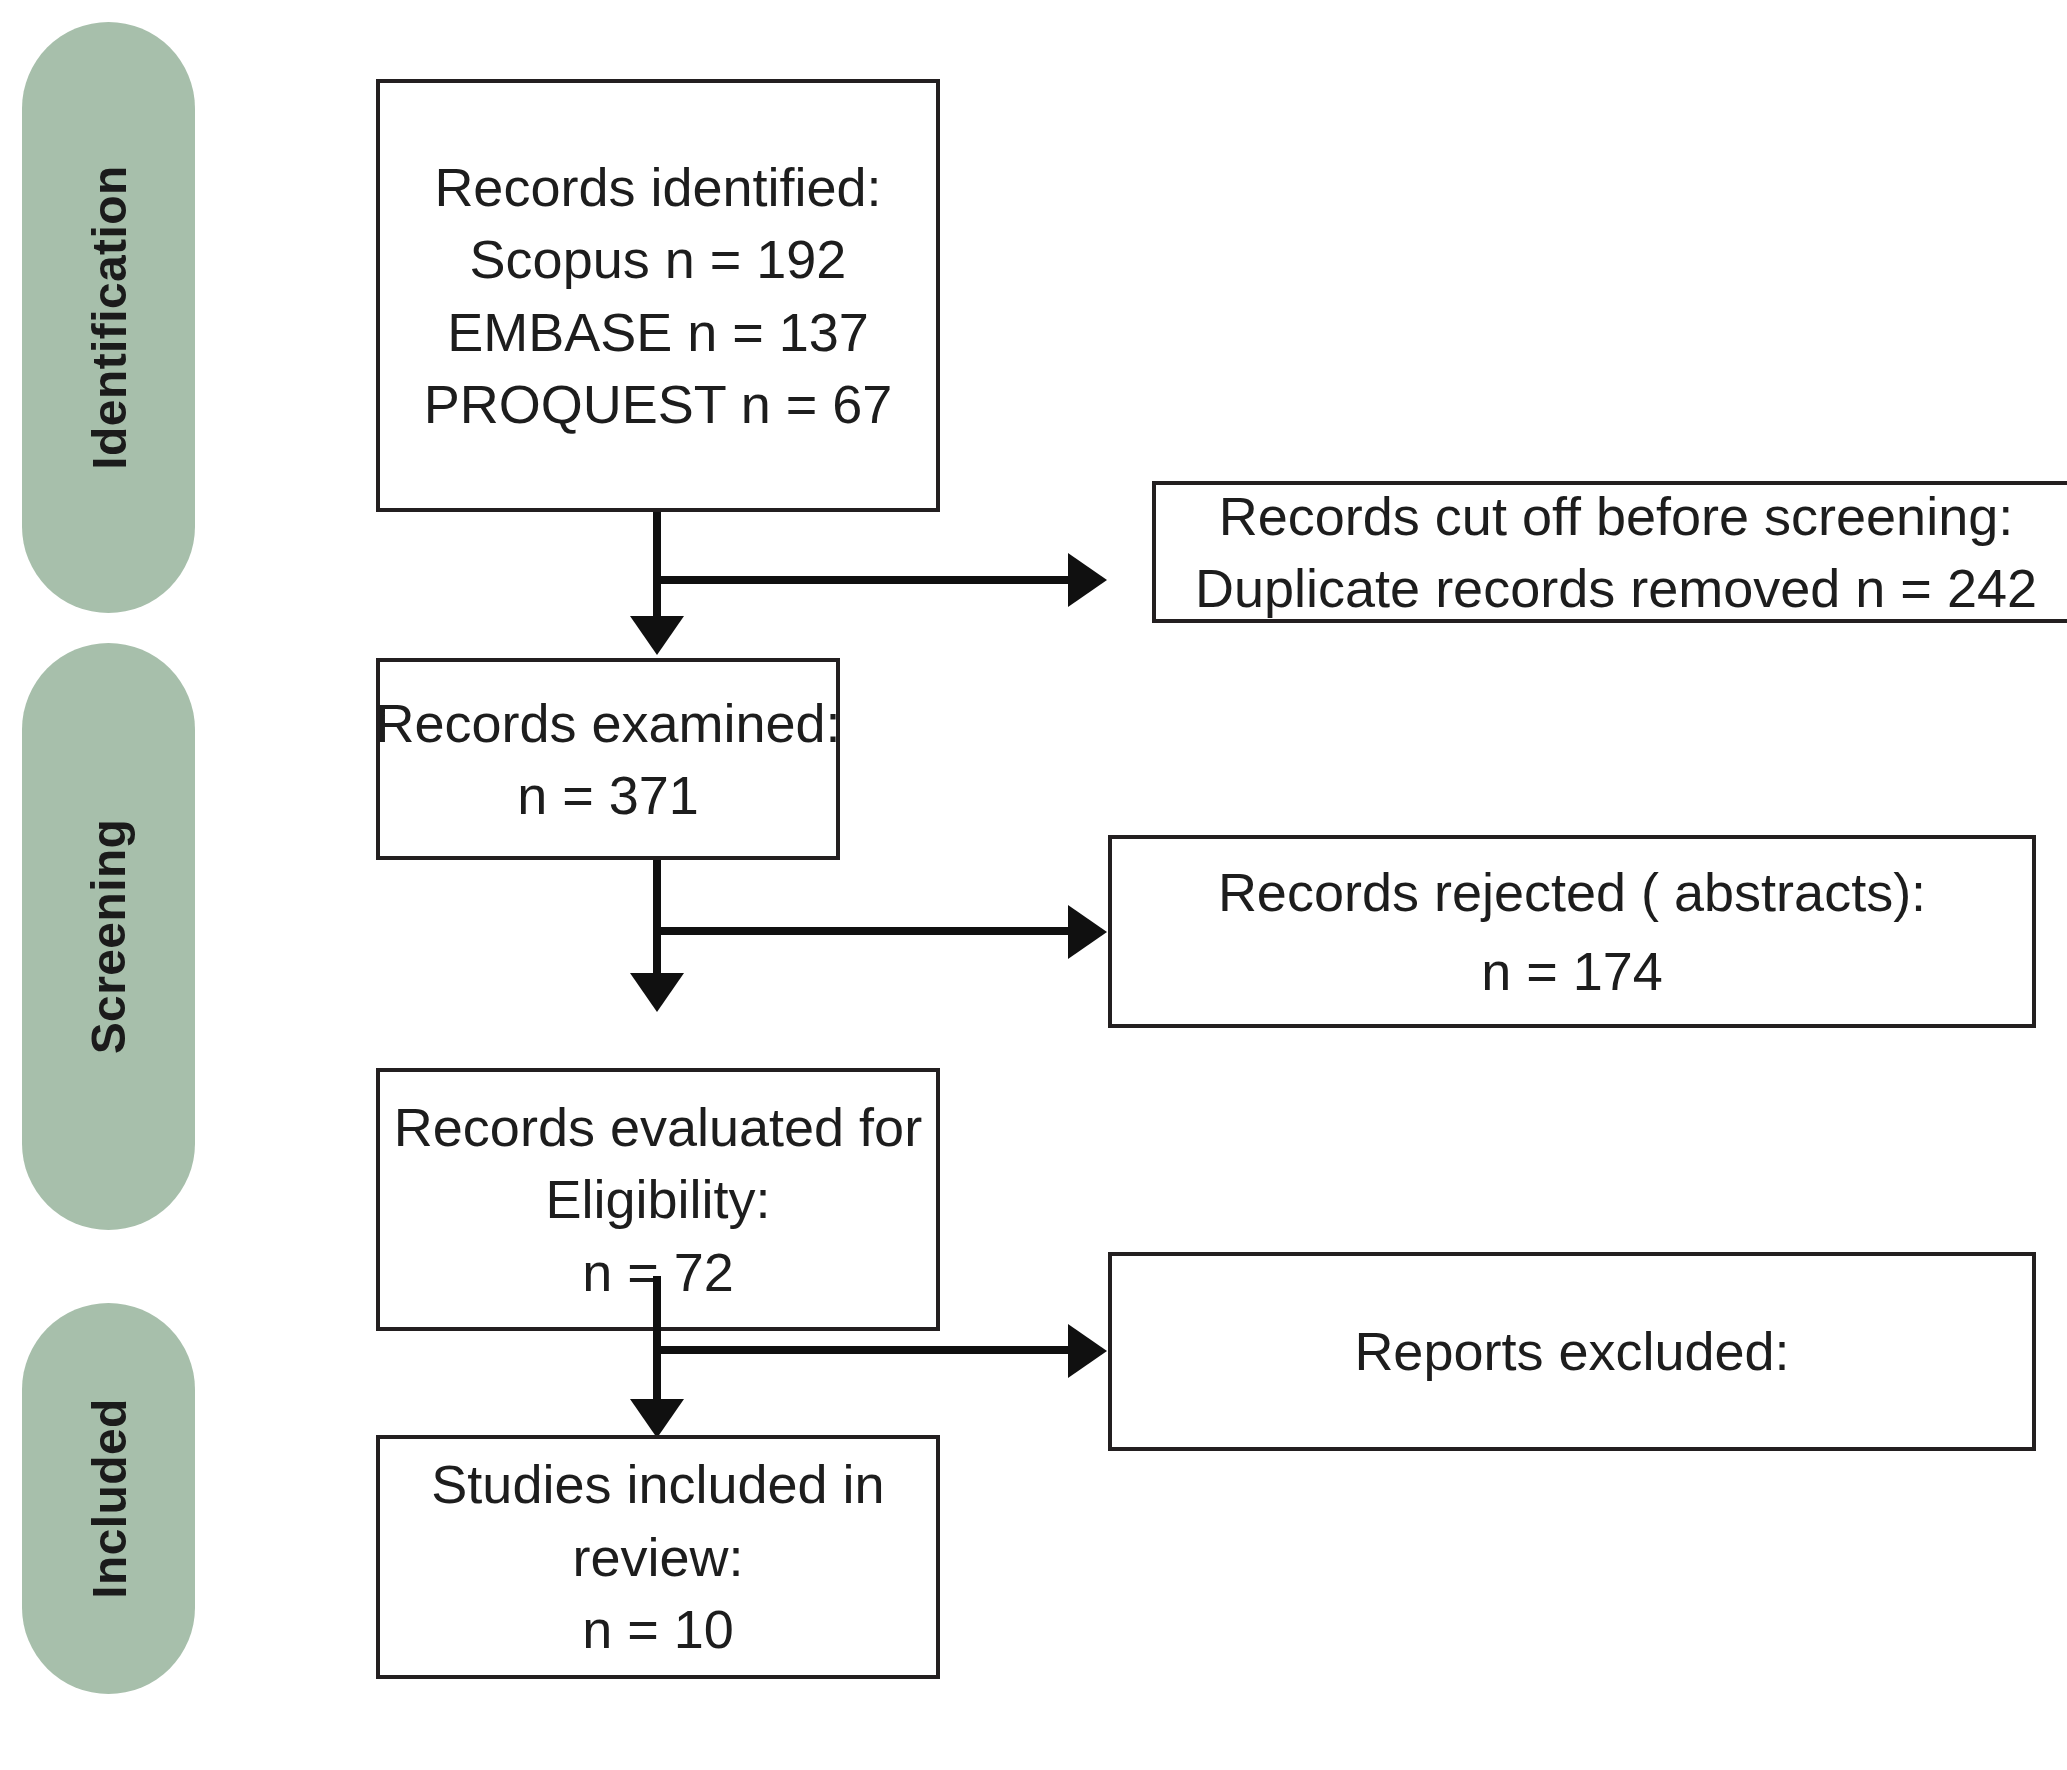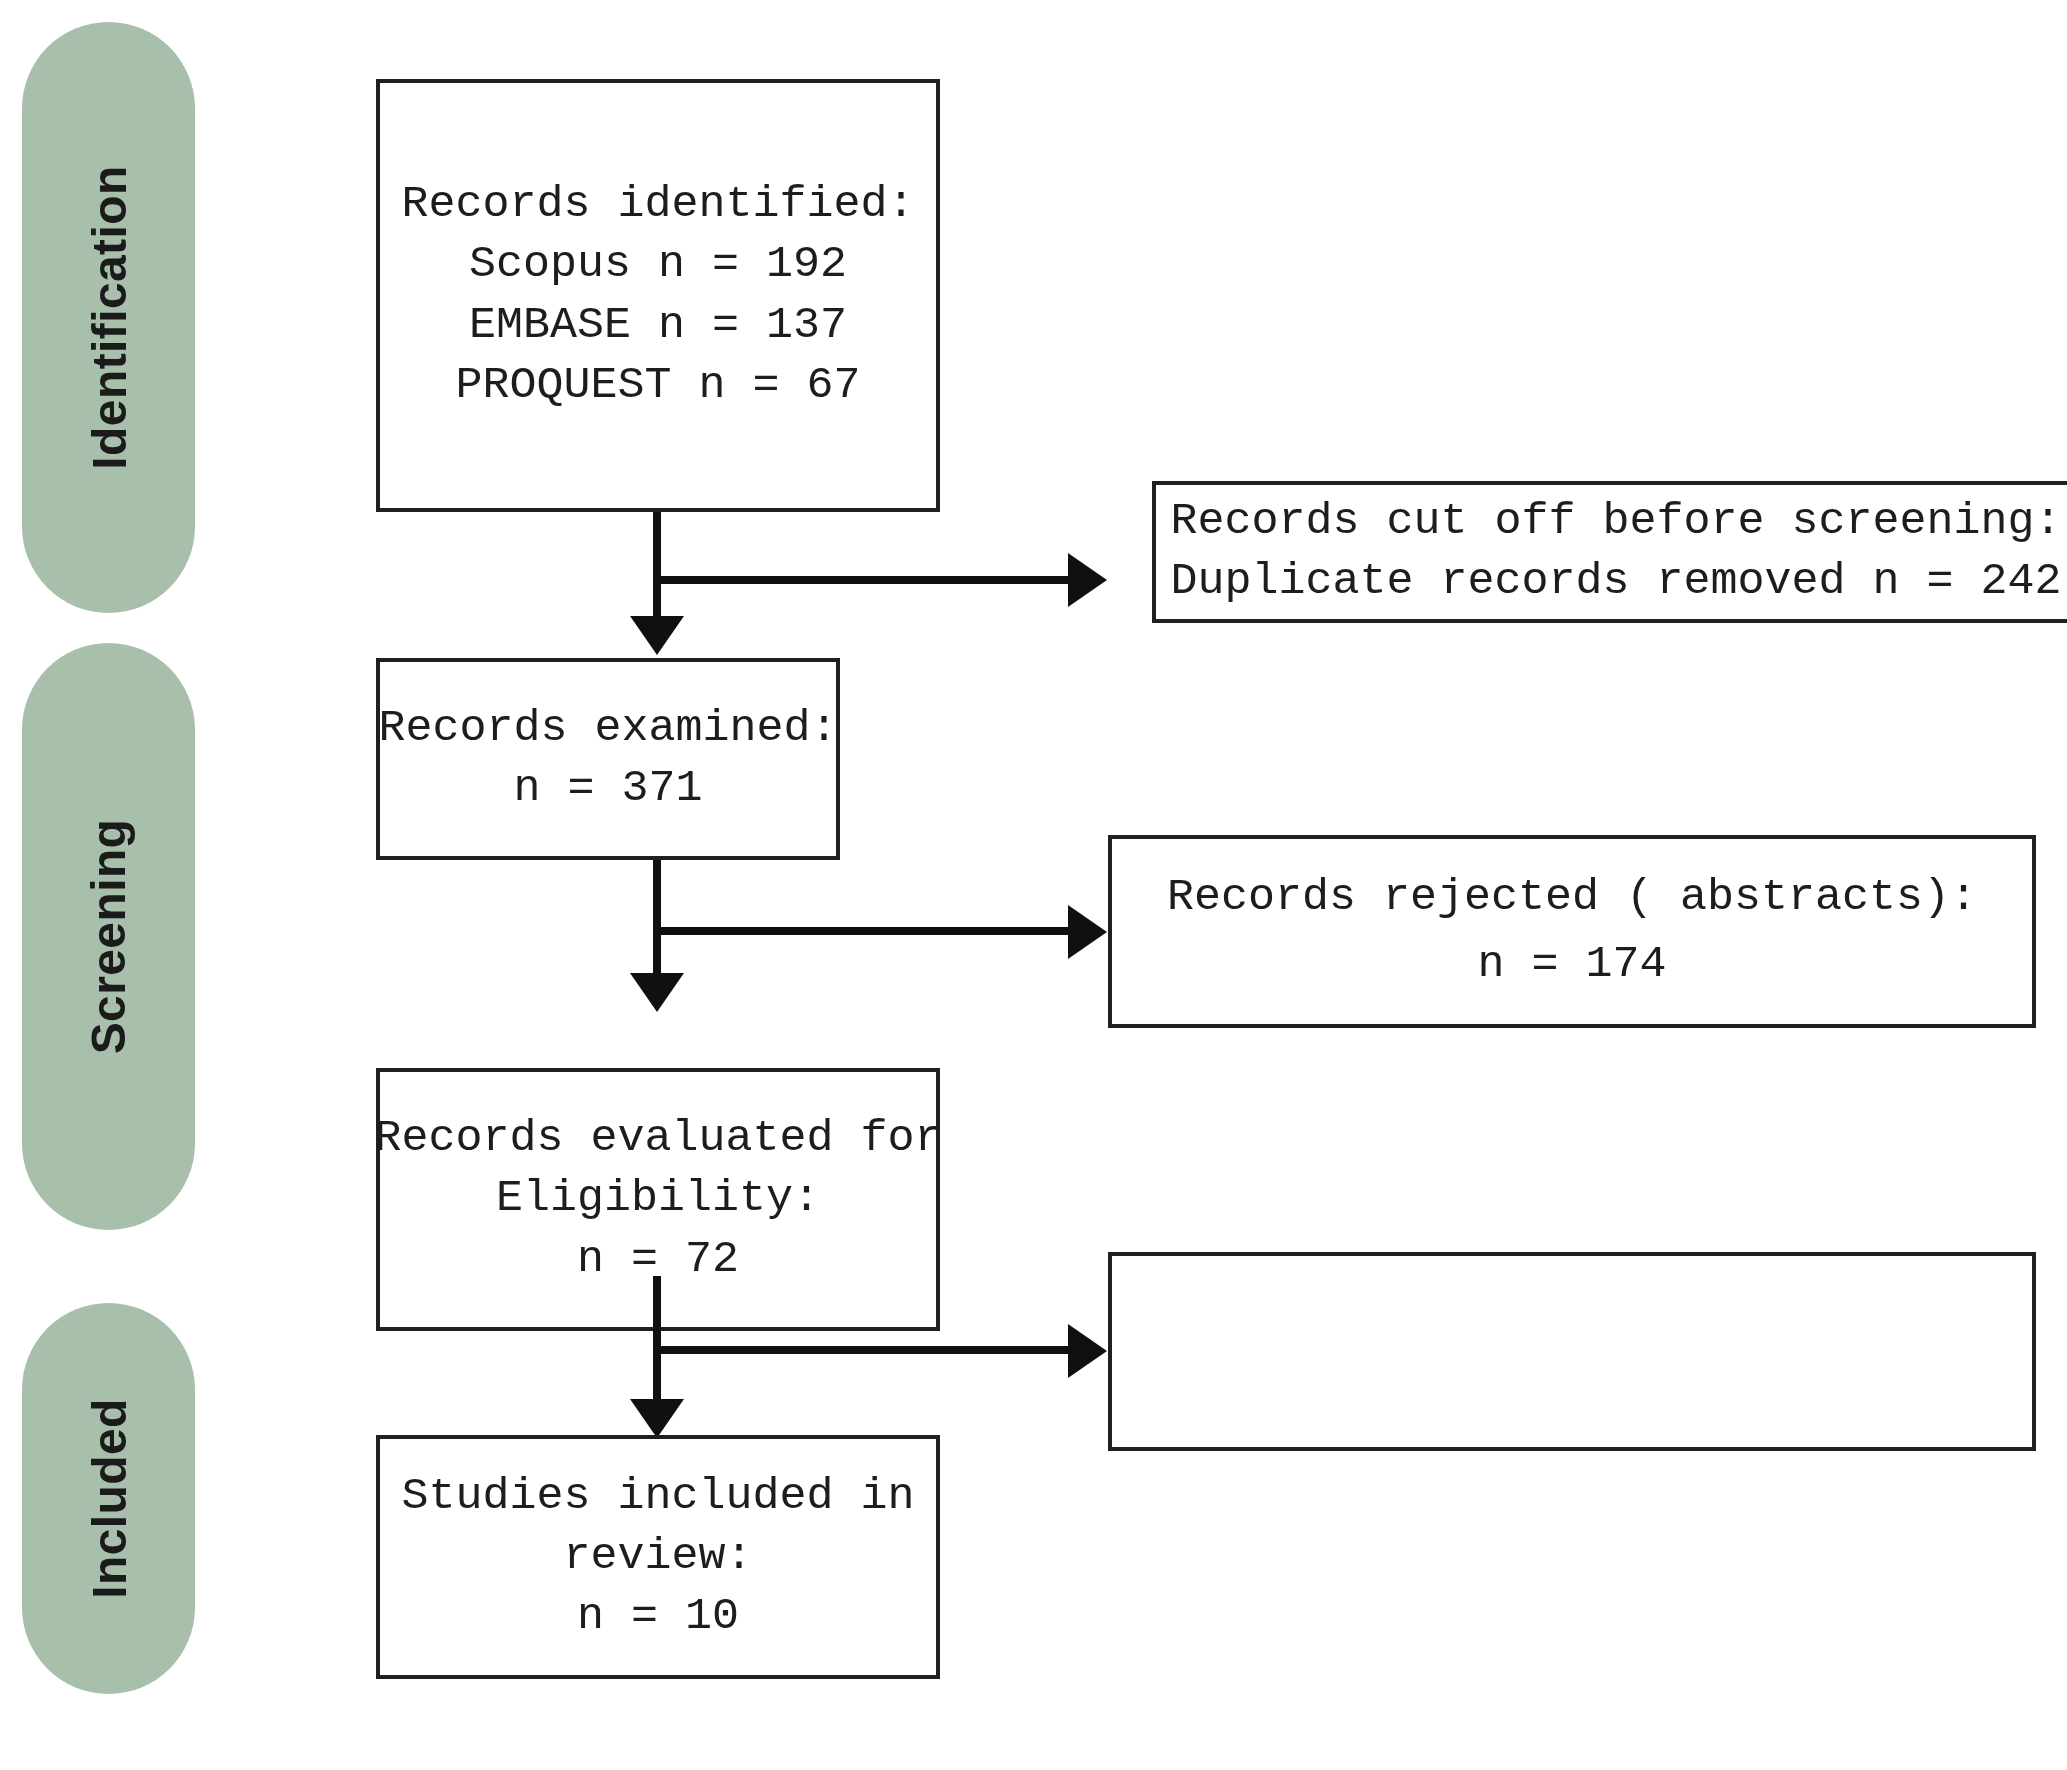--- a/index.html
+++ b/index.html
@@ -41,26 +41,26 @@
     background: #ffffff;
     border: 4.5px solid #231f20;
     box-sizing: border-box;
     display: flex;
     flex-direction: column;
     align-items: center;
     justify-content: center;
     padding: 7.2px 12.5px;
   }
   .flow-line {
-    font-size: 45px;
+    font-size: 54px;
     line-height: 1.34;
     color: #1d1d1d;
     text-align: center;
     white-space: nowrap;
-    font-family: Liberation Mono, monospace;
+    font-family: Liberation Sans, sans-serif;
   }
 
   
   .v-line {
     position: absolute;
     width: 8px;
     background: #101010;
   }
   .h-line {
     position: absolute;
@@ -141,20 +141,21 @@
     <div class="flow-line">n = 72</div>
   </div>
 
   <div class="v-line" style="left:653px; top:1276px; height:125px;"></div>
   <div class="arrow-down" style="left:630px; top:1399px;"></div>
 
   <div class="h-line" style="left:656px; top:1346px; width:435px;"></div>
   <div class="arrow-right" style="left:1068px; top:1324px;"></div>
 
   <div class="flow-box" style="left:1108px; top:1252px; width:928px; height:199px;">
+    <div class="flow-line">Reports excluded:</div>
   </div>
 
   <div class="flow-box" style="left:376px; top:1435px; width:564px; height:244px;">
     <div class="flow-line">Studies included in</div>
     <div class="flow-line">review:</div>
     <div class="flow-line">n = 10</div>
   </div>
 
 </div>
 

